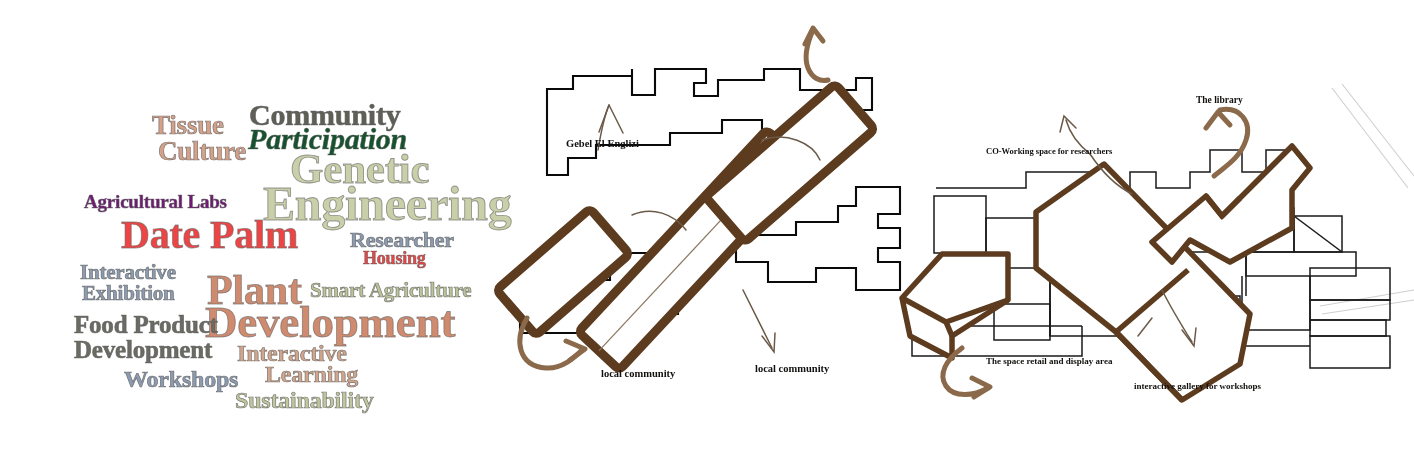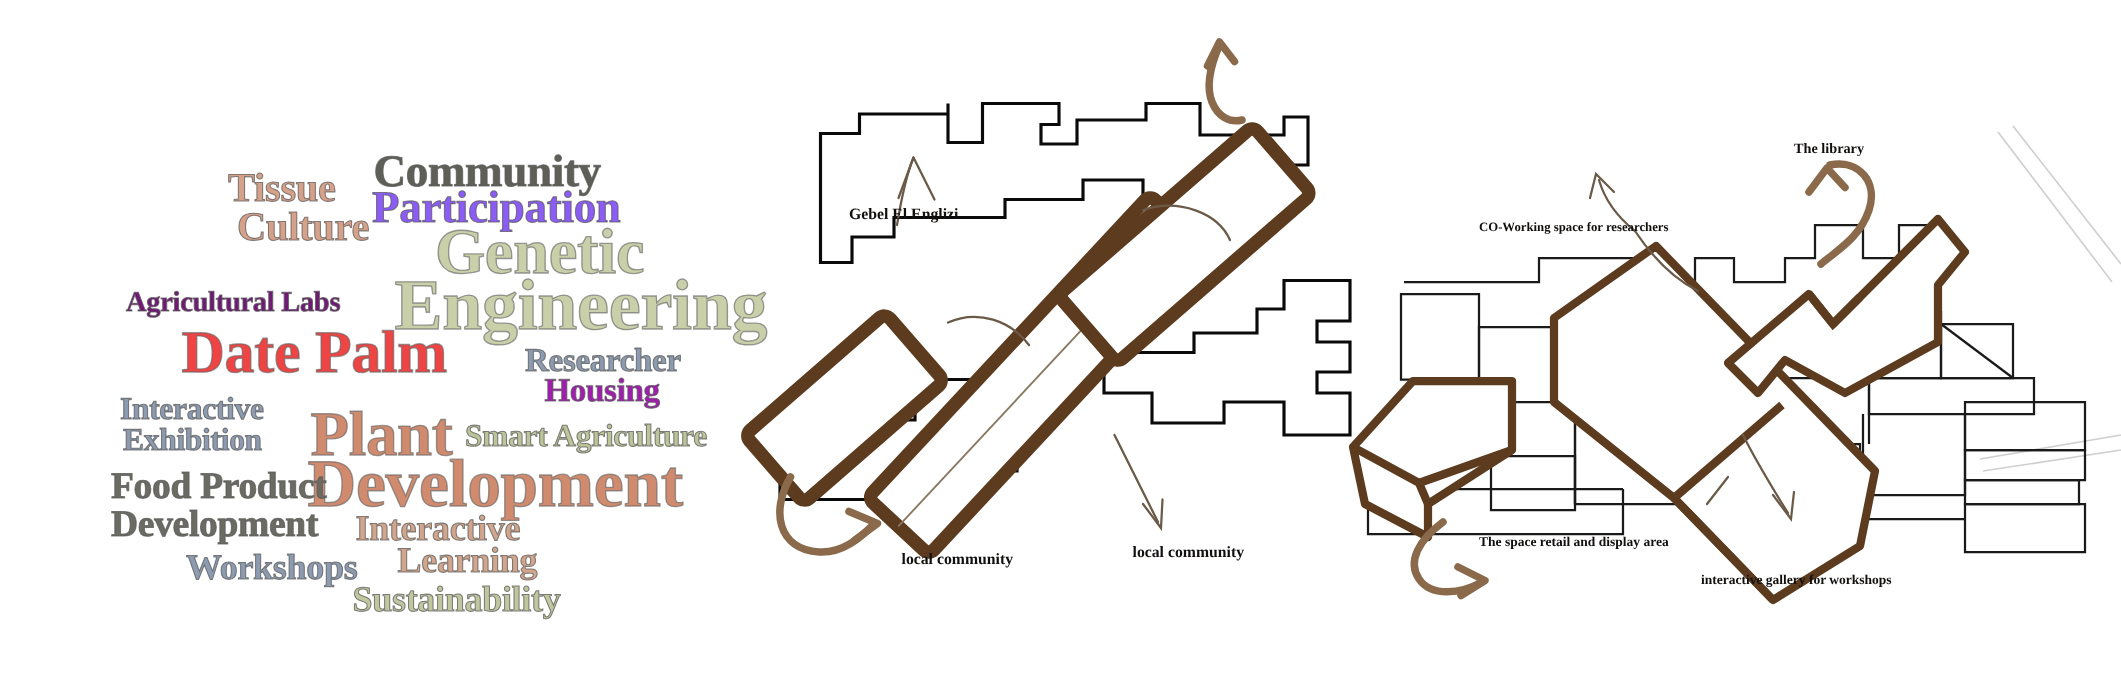--- a/index.html
+++ b/index.html
@@ -30,27 +30,27 @@
 </style>
 </head>
 <body>
 
 <div id="stage">
 
   <div id="wordcloud">
       <div class="wc outline" style="left: 152px; top: 112px; font-size: 27px; color: rgb(214, 161, 137);">Tissue</div>
       <div class="wc outline" style="left: 158px; top: 138px; font-size: 27px; color: rgb(214, 161, 137);">Culture</div>
       <div class="wc outline" style="left: 249px; top: 100px; font-size: 30px; color: rgb(95, 95, 88);">Community</div>
-      <div class="wc outline" style="left: 248px; top: 124px; font-size: 30px; color: #8b5cf6;">Participation</div>
+      <div class="wc outline" style="left: 248px; top: 124px; font-size: 30px; color: #14532d; font-style: italic;">Participation</div>
       <div class="wc outline2" style="left: 290px; top: 147px; font-size: 43px; color: rgb(201, 207, 168);">Genetic</div>
       <div class="wc outline" style="left: 84px; top: 192px; font-size: 19px; color: #701a75;">Agricultural Labs</div>
       <div class="wc outline2" style="left: 263px; top: 180px; font-size: 48px; color: rgb(201, 207, 168);">Engineering</div>
       <div class="wc outline2" style="left: 110px; top: 215px; font-size: 40px; color: #ef4444; margin-left: 11px;">Date Palm</div>
       <div class="wc outline" style="left: 350px; top: 229px; font-size: 22px; color: rgb(140, 155, 176);">Researcher</div>
-      <div class="wc outline" style="left: 363px; top: 249px; font-size: 22px; color: #a21caf;">Housing</div>
+      <div class="wc outline" style="left: 363px; top: 249px; font-size: 18px; color: #ef4444;">Housing</div>
       <div class="wc outline" style="left: 80px; top: 262px; font-size: 21px; color: rgb(140, 155, 176);">Interactive</div>
       <div class="wc outline" style="left: 82px; top: 283px; font-size: 21px; color: rgb(140, 155, 176);">Exhibition</div>
       <div class="wc outline2" style="left: 207px; top: 269px; font-size: 42px; color: rgb(208, 138, 110);">Plant</div>
       <div class="wc outline" style="left: 310px; top: 280px; font-size: 21px; color: rgb(188, 197, 154);">Smart Agriculture</div>
       <div class="wc outline2" style="left: 205px; top: 300px; font-size: 45px; color: rgb(208, 138, 110);">Development</div>
       <div class="wc outline" style="left: 74px; top: 312px; font-size: 25px; color: rgb(107, 107, 99);">Food Product</div>
       <div class="wc outline" style="left: 74px; top: 337px; font-size: 25px; color: rgb(107, 107, 99);">Development</div>
       <div class="wc outline" style="left: 237px; top: 341px; font-size: 24px; color: rgb(210, 166, 140);">Interactive</div>
       <div class="wc outline" style="left: 265px; top: 362px; font-size: 24px; color: rgb(210, 166, 140);">Learning</div>
       <div class="wc outline" style="left: 124px; top: 367px; font-size: 24px; color: rgb(140, 155, 176);">Workshops</div>

